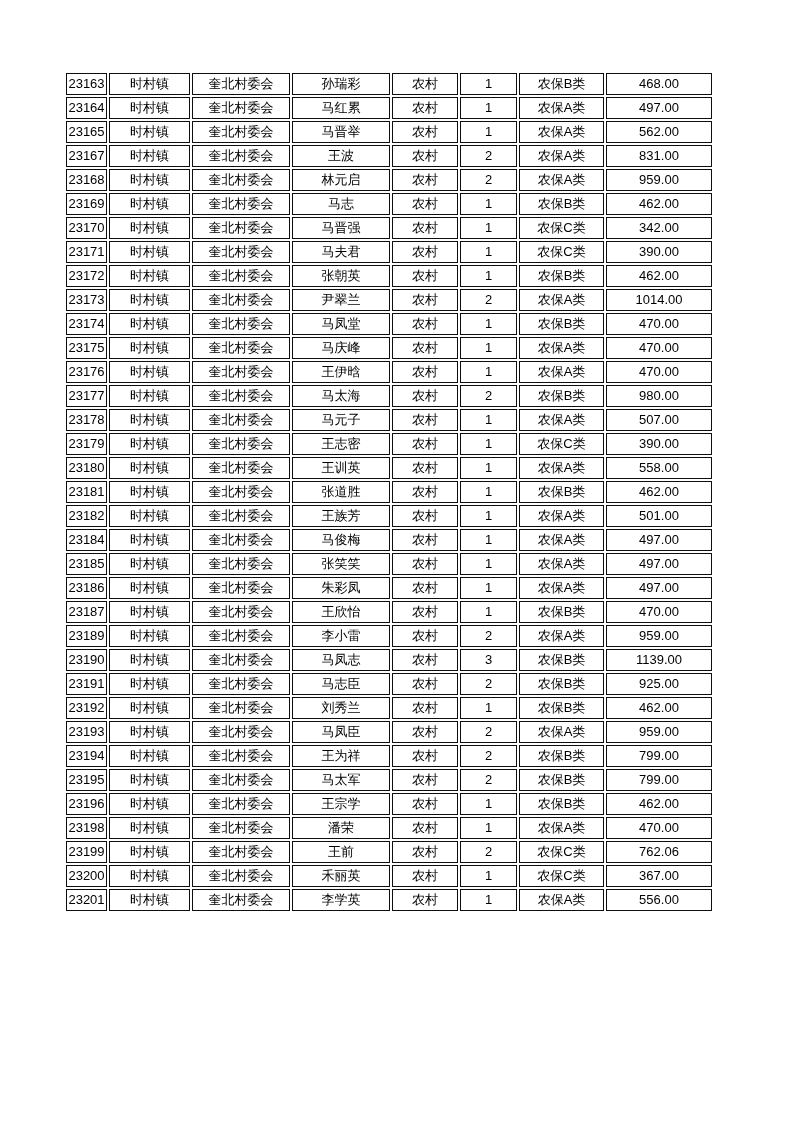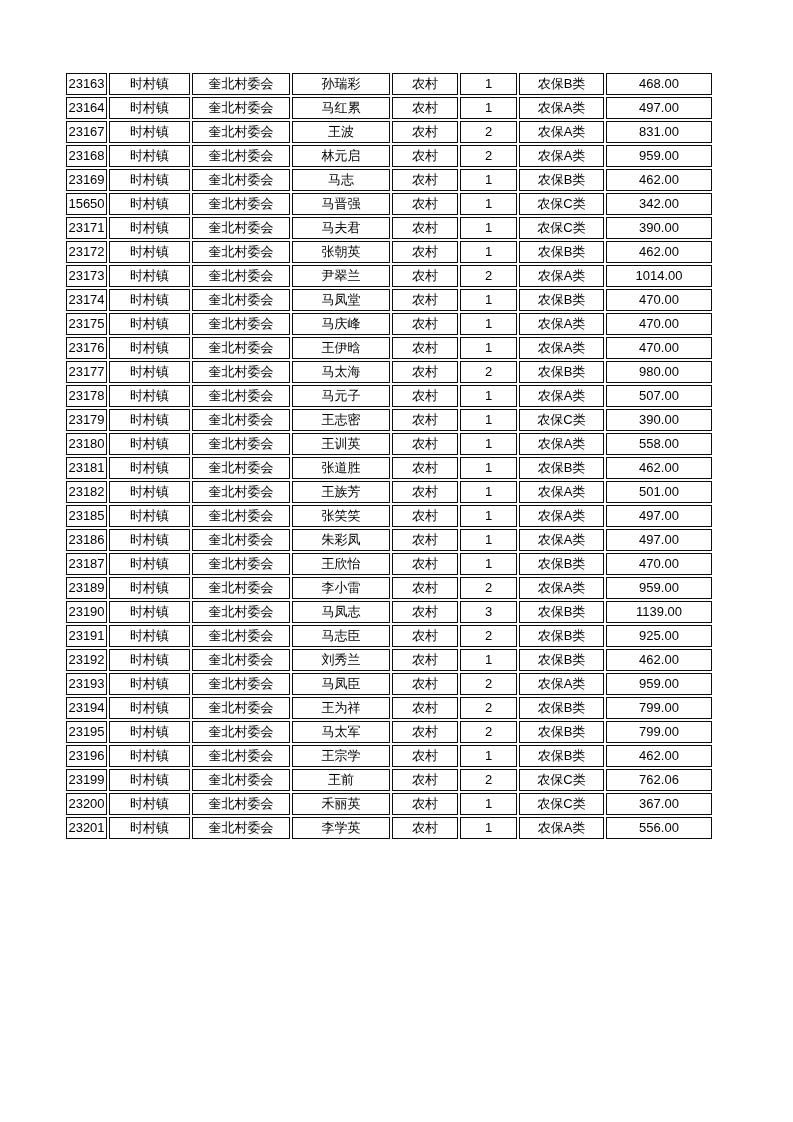--- a/index.html
+++ b/index.html
@@ -76,20 +76,30 @@
           <td>23164</td>
           <td>时村镇</td>
           <td>奎北村委会</td>
           <td>马红累</td>
           <td>农村</td>
           <td>1</td>
           <td>农保A类</td>
           <td>497.00</td>
         </tr>
         <tr>
+          <td>23165</td>
+          <td>时村镇</td>
+          <td>奎北村委会</td>
+          <td>马晋举</td>
+          <td>农村</td>
+          <td>1</td>
+          <td>农保A类</td>
+          <td>562.00</td>
+        </tr>
+        <tr>
           <td>23167</td>
           <td>时村镇</td>
           <td>奎北村委会</td>
           <td>王波</td>
           <td>农村</td>
           <td>2</td>
           <td>农保A类</td>
           <td>831.00</td>
         </tr>
         <tr>
@@ -106,21 +116,21 @@
           <td>23169</td>
           <td>时村镇</td>
           <td>奎北村委会</td>
           <td>马志</td>
           <td>农村</td>
           <td>1</td>
           <td>农保B类</td>
           <td>462.00</td>
         </tr>
         <tr>
-          <td>15650</td>
+          <td>23170</td>
           <td>时村镇</td>
           <td>奎北村委会</td>
           <td>马晋强</td>
           <td>农村</td>
           <td>1</td>
           <td>农保C类</td>
           <td>342.00</td>
         </tr>
         <tr>
           <td>23171</td>
@@ -236,20 +246,30 @@
           <td>23182</td>
           <td>时村镇</td>
           <td>奎北村委会</td>
           <td>王族芳</td>
           <td>农村</td>
           <td>1</td>
           <td>农保A类</td>
           <td>501.00</td>
         </tr>
         <tr>
+          <td>23184</td>
+          <td>时村镇</td>
+          <td>奎北村委会</td>
+          <td>马俊梅</td>
+          <td>农村</td>
+          <td>1</td>
+          <td>农保A类</td>
+          <td>497.00</td>
+        </tr>
+        <tr>
           <td>23185</td>
           <td>时村镇</td>
           <td>奎北村委会</td>
           <td>张笑笑</td>
           <td>农村</td>
           <td>1</td>
           <td>农保A类</td>
           <td>497.00</td>
         </tr>
         <tr>
@@ -344,20 +364,30 @@
         </tr>
         <tr>
           <td>23196</td>
           <td>时村镇</td>
           <td>奎北村委会</td>
           <td>王宗学</td>
           <td>农村</td>
           <td>1</td>
           <td>农保B类</td>
           <td>462.00</td>
+        </tr>
+        <tr>
+          <td>23198</td>
+          <td>时村镇</td>
+          <td>奎北村委会</td>
+          <td>潘荣</td>
+          <td>农村</td>
+          <td>1</td>
+          <td>农保A类</td>
+          <td>470.00</td>
         </tr>
         <tr>
           <td>23199</td>
           <td>时村镇</td>
           <td>奎北村委会</td>
           <td>王前</td>
           <td>农村</td>
           <td>2</td>
           <td>农保C类</td>
           <td>762.06</td>

